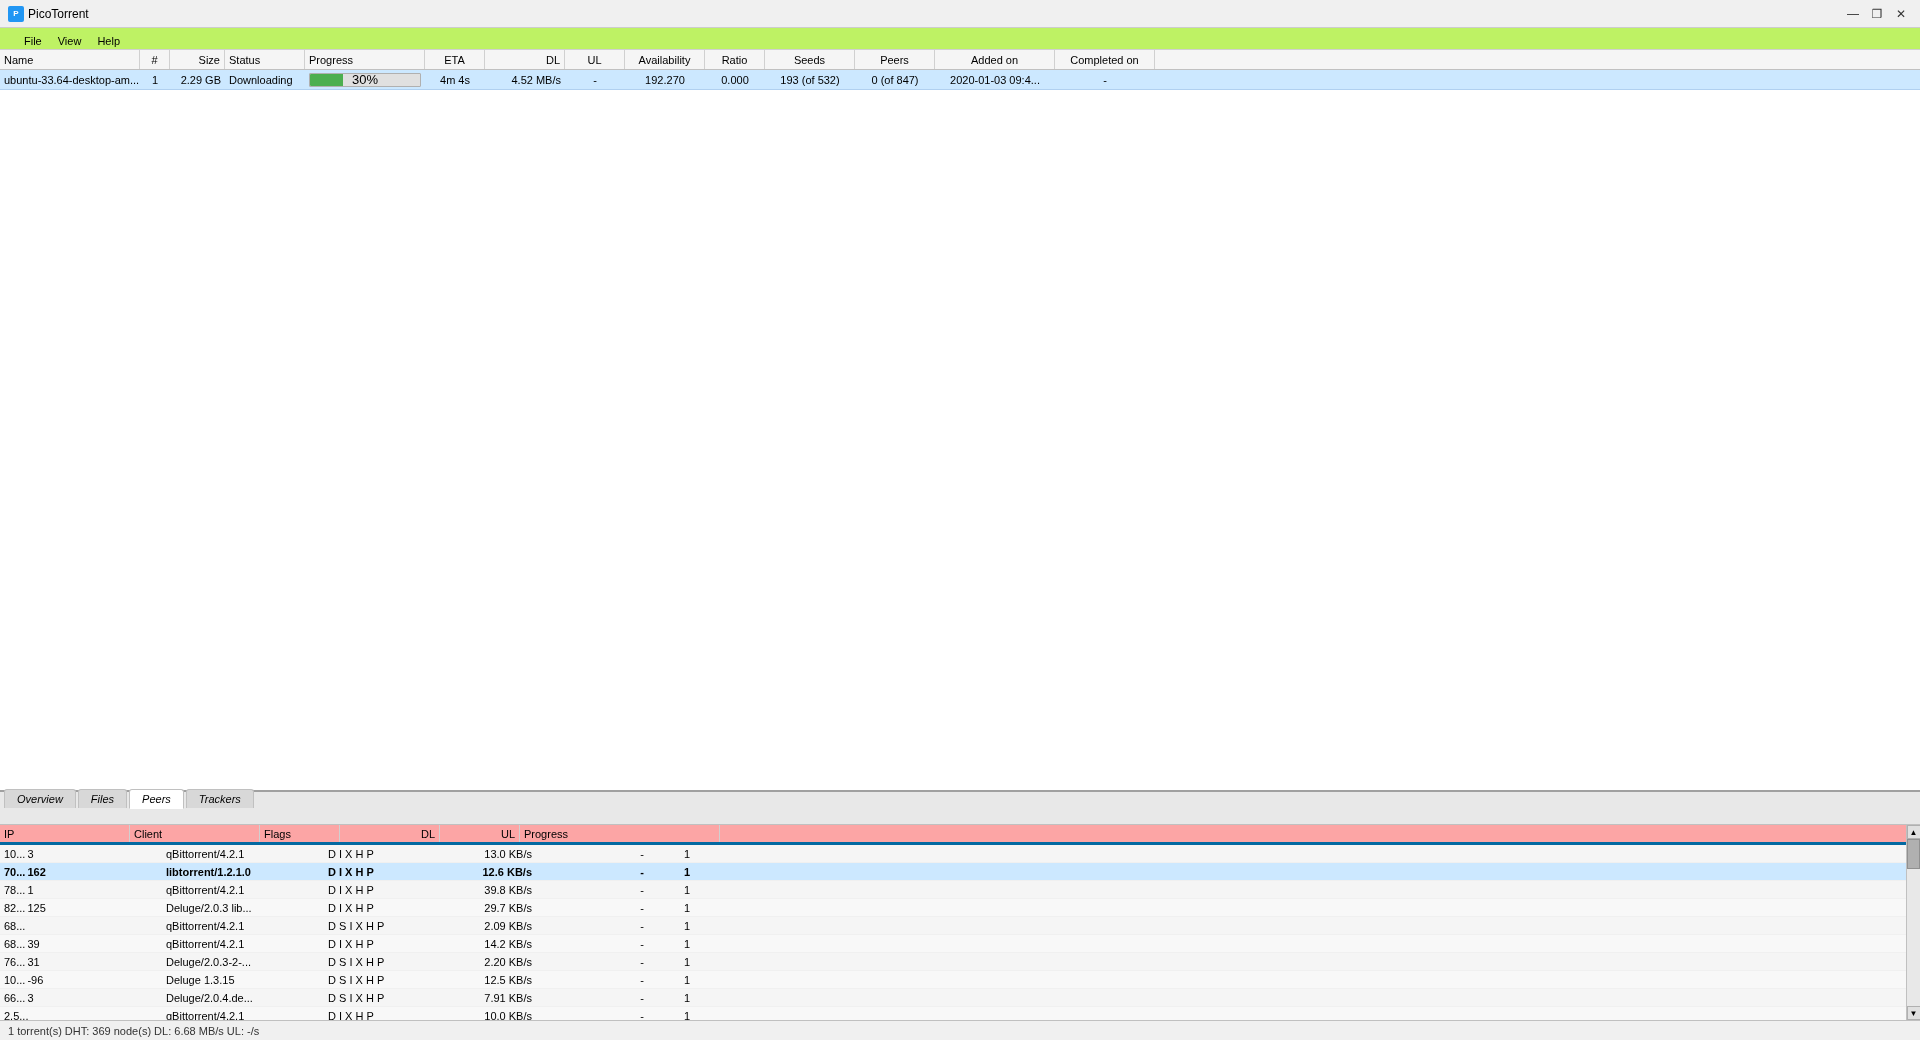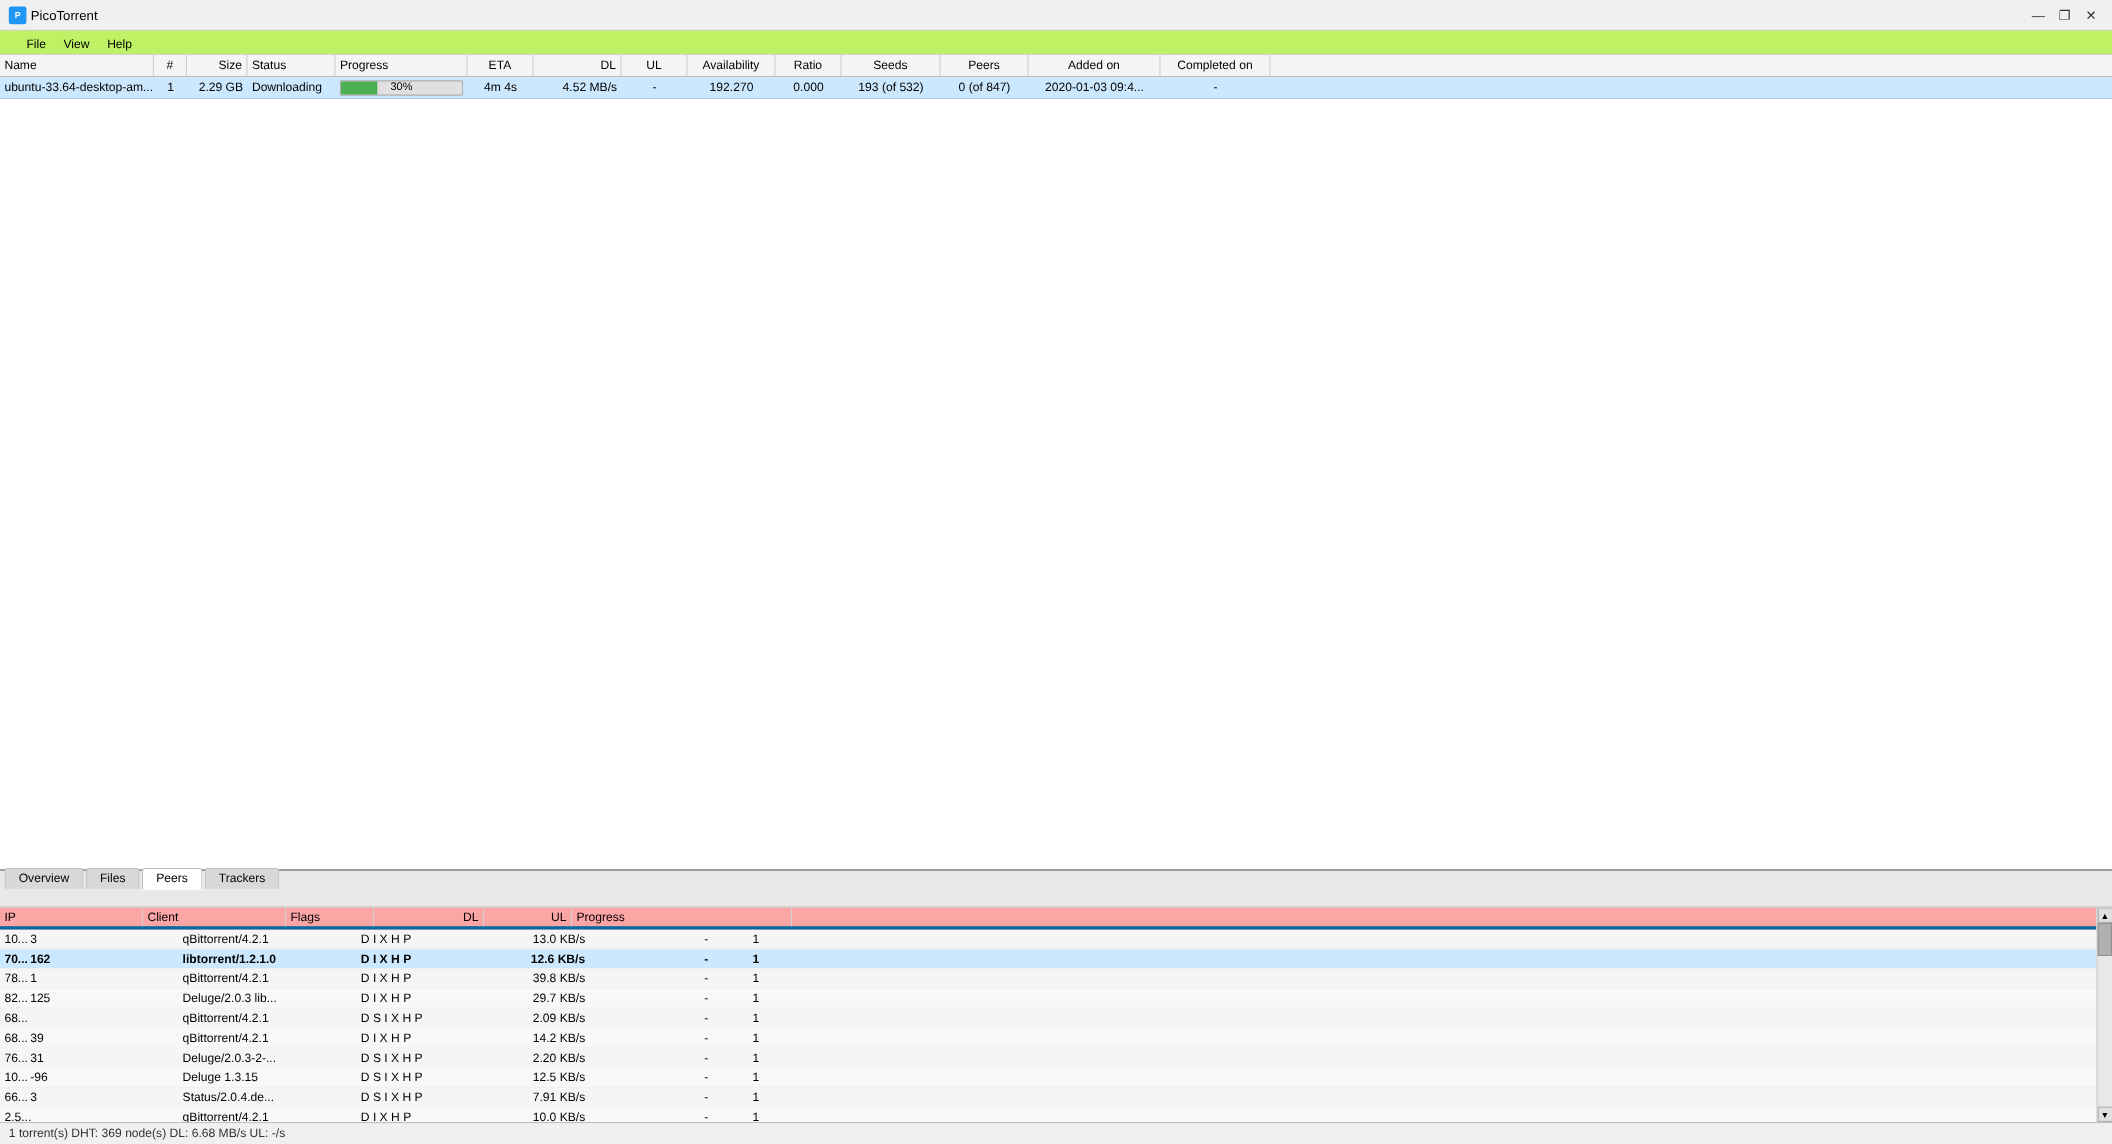--- a/index.html
+++ b/index.html
@@ -138,21 +138,21 @@
     }
     .progress-bar-text {
       position: absolute;
       top: 0;
       left: 0;
       right: 0;
       bottom: 0;
       display: flex;
       align-items: center;
       justify-content: center;
-      font-size: 10px;
+      font-size: 13px;
       color: #000;
     }
 
     
     .empty-area {
       flex: 1;
       background: white;
     }
 
     
@@ -163,20 +163,21 @@
       flex-direction: column;
       background: #f5f5f5;
     }
     .tabs-bar {
       height: 24px;
       display: flex;
       align-items: flex-end;
       background: #e8e8e8;
       border-bottom: 1px solid #c0c0c0;
       padding: 16px 4px;
+      font-style: italic;
     }
     .tab {
       padding: 3px 12px;
       cursor: pointer;
       font-size: 11px;
       border: 1px solid #c0c0c0;
       border-bottom: none;
       background: #d8d8d8;
       margin-right: 2px;
       border-radius: 3px 3px 0 0;
@@ -451,21 +452,21 @@
         <div class="peer-row">
           <div class="peer-cell pc-ip">10...<span style="margin-left:2px;">-96</span></div>
           <div class="peer-cell pc-client">Deluge 1.3.15</div>
           <div class="peer-cell pc-flags">D S I X H P</div>
           <div class="peer-cell pc-dl">12.5 KB/s</div>
           <div class="peer-cell pc-ul">-</div>
           <div class="peer-cell pc-progress">1</div>
         </div>
         <div class="peer-row">
           <div class="peer-cell pc-ip">66...<span style="margin-left:2px;">3</span></div>
-          <div class="peer-cell pc-client">Status/2.0.4.de...</div>
+          <div class="peer-cell pc-client">Deluge/2.0.4.de...</div>
           <div class="peer-cell pc-flags">D S I X H P</div>
           <div class="peer-cell pc-dl">7.91 KB/s</div>
           <div class="peer-cell pc-ul">-</div>
           <div class="peer-cell pc-progress">1</div>
         </div>
         <div class="peer-row">
           <div class="peer-cell pc-ip">2.5...</div>
           <div class="peer-cell pc-client">qBittorrent/4.2.1</div>
           <div class="peer-cell pc-flags">D I X H P</div>
           <div class="peer-cell pc-dl">10.0 KB/s</div>

